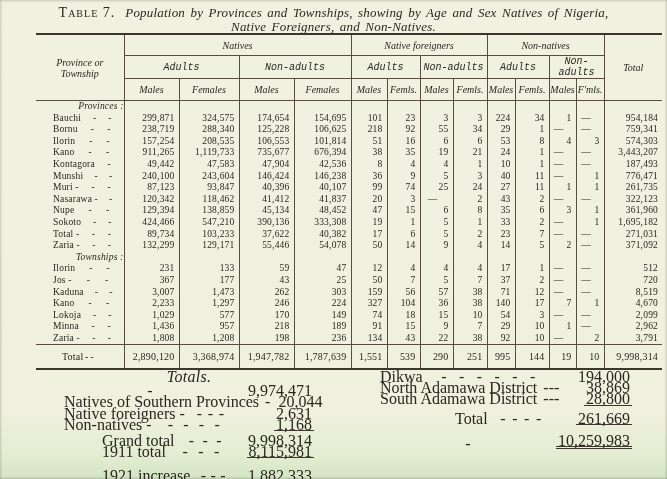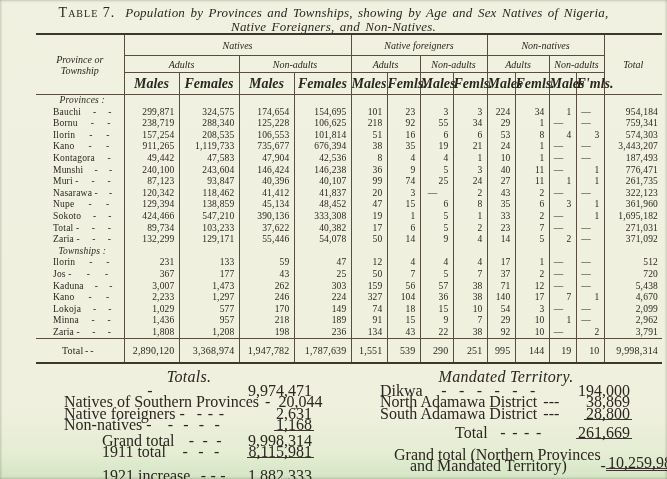--- a/index.html
+++ b/index.html
@@ -20,32 +20,32 @@
     border-collapse:collapse; table-layout:fixed;
     border-top:2px solid #3d362c; border-bottom:2.5px solid #3d362c;
     font-size:9.5px;
   }
   .census th, .census td { padding:0; vertical-align:middle; font-weight:normal; }
   .census thead th {
     font-style:italic; font-size:10px; text-align:center;
     border-left:1px solid #574e40;
   }
   .census thead tr.r1 th { height:20px; }
-  .census thead tr.r2 th { height:16px; }
-  .census thead tr.r3 th { height:21px; font-size:14px;font-weight:bold; }
+  .census thead tr.r2 th { height:16px;font-family:Liberation Mono, monospace; }
+  .census thead tr.r3 th { height:21px; font-size:10px; }
   .census thead th.grp, .census thead tr.r2 th, .census thead tr.r3 th { border-bottom:1px solid #574e40; }
   .census thead th.lblh { border-left:none; border-bottom:1px solid #574e40; }
   .census thead th.toth { border-bottom:1px solid #574e40; font-size:10px; }
   .census tbody td, .census tfoot td {
     border-left:1px solid #574e40;
     text-align:right; padding-right:4px;
     height:11.6px; line-height:11.6px;
     letter-spacing:.2px; overflow:hidden; white-space:nowrap;
   }
-  .census td.label { border-left:none; text-align:center; padding:0; }
+  .census td.label { border-left:none; text-align:right; padding:0; }
   .census td.dash { text-align:center; padding-right:8px; }
   .lblflex { display:flex; align-items:center; }
   .lblflex .rname { padding-left:17px; }
   .lblflex .ldr { flex:1; display:flex; justify-content:space-evenly; }
   .census td.sect { font-style:italic; padding-left:5px; }
   .census tfoot td { border-top:1.2px solid #574e40; height:23px; font-size:10px; }
   .census tfoot .lblflex .rname { padding-left:26px; }
   .census tfoot .lblflex .ldr { padding-right:28px; }
   
   .fblock { position:absolute; font-size:16px; line-height:11.2px; }
@@ -509,21 +509,21 @@
           <td>262</td>
           <td>303</td>
           <td>159</td>
           <td>56</td>
           <td>57</td>
           <td>38</td>
           <td>71</td>
           <td>12</td>
           <td class="dash">—</td>
           <td class="dash">—</td>
-          <td>5,438</td>
+          <td>8,519</td>
         </tr>
         <tr>
           <td class="label">
             <div class="lblflex">
               <span class="rname">Kano</span>
               <span class="ldr">
                 <span>-</span>
                 <span>-</span>
               </span>
             </div>
@@ -704,21 +704,20 @@
             <span>-</span>
             <span>-</span>
             <span>-</span>
           </span>
           <span class="fval"><span class="vtxt du">1,882,333</span></span>
         </div>
       </div>
   </div>
 
   <div class="fblock mandated">
-    <div class="fhead">Mandated Territory.</div>
     <div id="mandated-rows">
         <div class="frow">
           <span class="flabel">Dikwa</span>
           <span class="fleader">
             <span>-</span>
             <span>-</span>
             <span>-</span>
             <span>-</span>
             <span>-</span>
             <span>-</span>
@@ -750,22 +749,18 @@
           <span class="fleader">
             <span>-</span>
             <span>-</span>
             <span>-</span>
             <span>-</span>
           </span>
           <span class="fval"><span class="vtxt u">261,669</span></span>
         </div>
       </div>
     <div class="grandrow">
-      <div class="glabel">
-        <div>Grand total (Northern Provinces</div>
-        <div class="gl2">and Mandated Territory)</div>
-      </div>
       <span class="gdash">-</span>
       <span class="fval"><span class="vtxt du">10,259,983</span></span>
     </div>
   </div>
 
 </div>
 
 </body></html>

